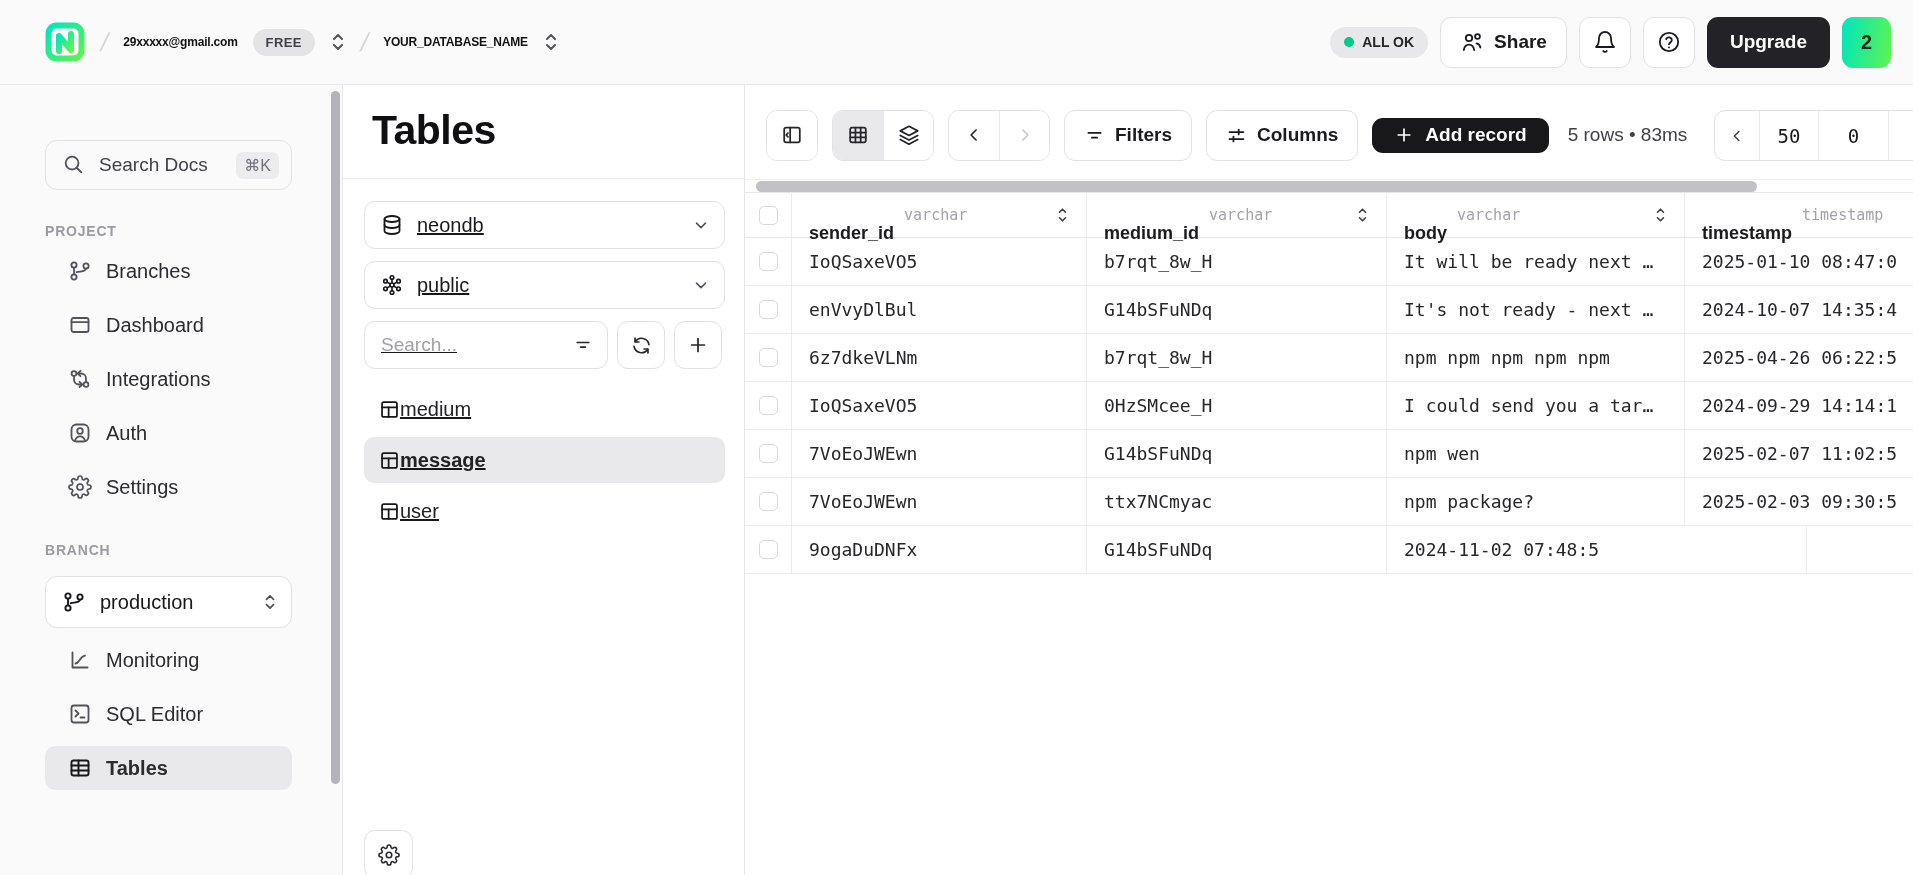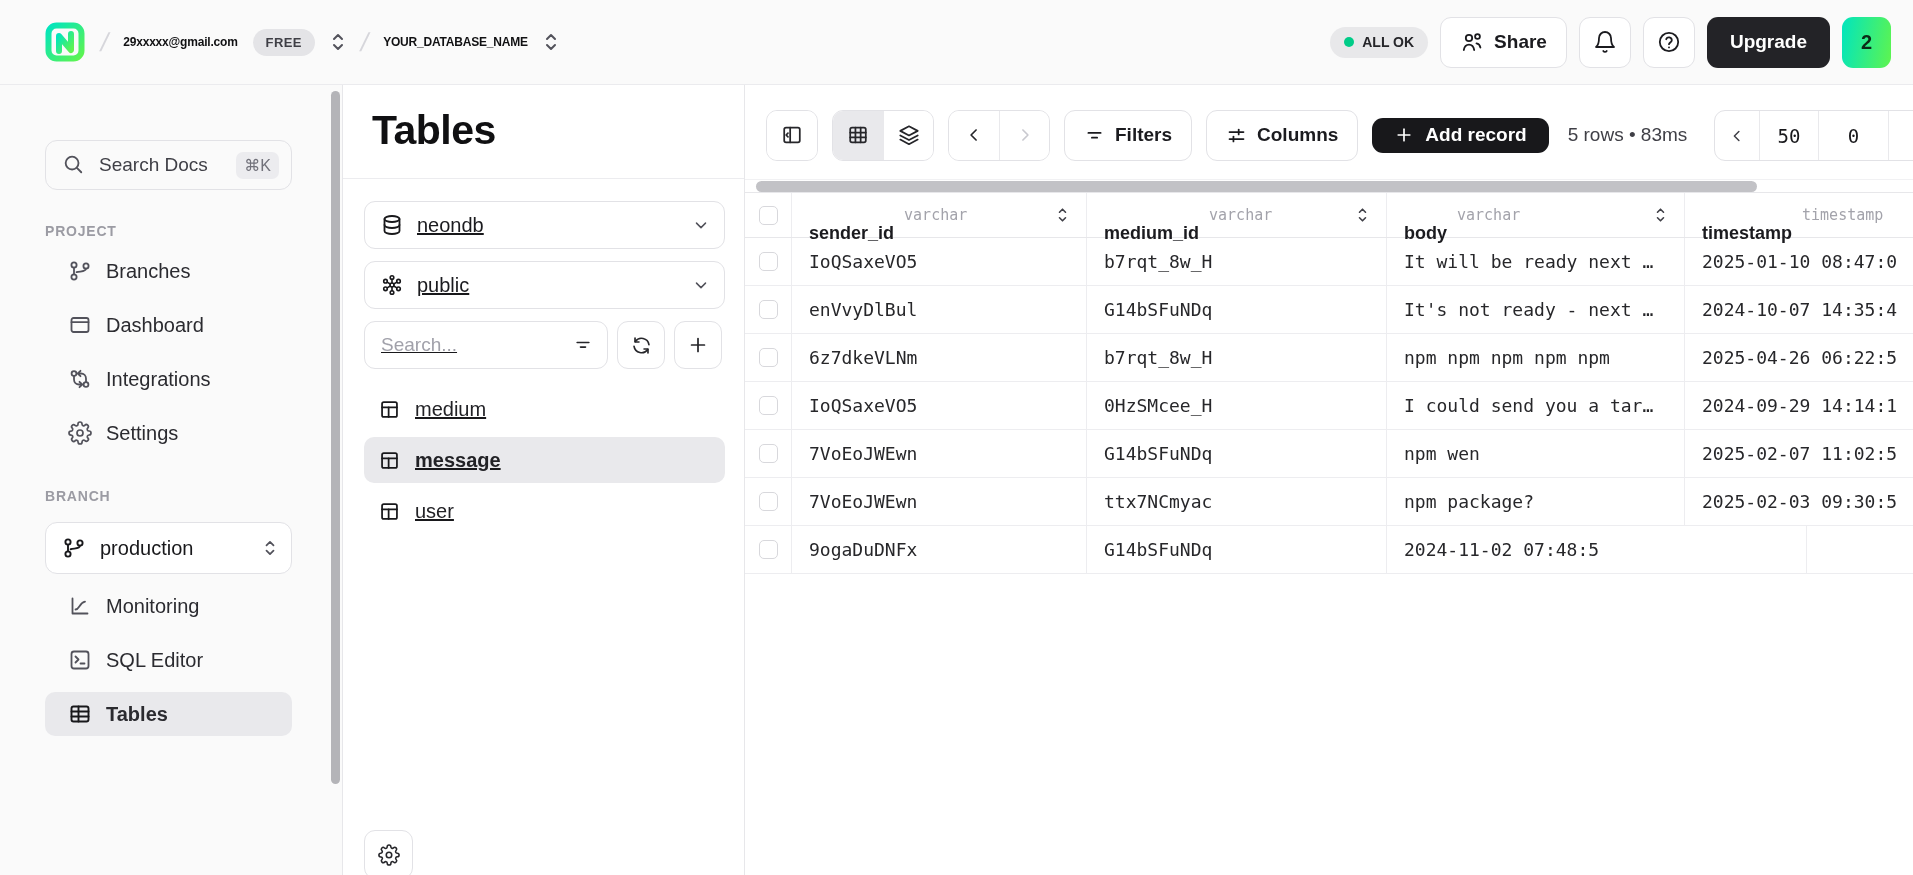--- a/index.html
+++ b/index.html
@@ -63,21 +63,21 @@
   .selectbox .slabel { font-size:20px; flex:1; color:#1b1b1f; }
   .mp-searchrow { margin-top:12px; display:flex; gap:9px; }
   .searchbox { width:244px; height:48px; border:1px solid #e2e2e6; border-radius:11px; display:flex;
                align-items:center; padding:0 14px 0 16px; }
   .searchbox input { border:none; outline:none; flex:1; font-size:19px; font-family:"Liberation Sans",sans-serif;
                      color:#18181b; background:transparent; min-width:0; }
   .searchbox input::placeholder { color:#a1a1aa; }
   .sq-btn { width:48px; height:48px; border:1px solid #e2e2e6; border-radius:11px; background:#fff;
             display:flex; align-items:center; justify-content:center; cursor:pointer; color:#26262a; }
   .table-list { margin-top:17px; }
-  .table-item { height:46px; border-radius:10px; display:flex; align-items:center; gap:15px;
+  .table-item { height:46px; border-radius:10px; display:flex; align-items:center; 
                 padding:0 0 0 15px; margin-bottom:5px; cursor:pointer; }
   .table-item.active { background:#e9e9ec; }
   .table-item .slabel { font-size:20px; color:#222226; }
   .mp-gear { position:absolute; left:21px; top:745px; width:49px; height:49px; border:1px solid #e2e2e6;
              border-radius:11px; background:#fff; display:flex; align-items:center; justify-content:center;
              color:#26262a; cursor:pointer; }
 
   
   .main { position:absolute; left:745px; top:85px; width:1168px; height:790px; background:#fff; }
   .toolbar { display:flex; align-items:center; gap:14px; padding:25px 0 0 21px; height:75px; }
@@ -228,20 +228,30 @@
             <path d="M6 9v3.5a5 5 0 0 0 5 5h2.5"></path>
             <polyline points="11.5,14.8 14.2,17.5 11.5,20.2"></polyline>
             <path d="M18 15v-3.5a5 5 0 0 0-5-5h-2.5"></path>
             <polyline points="12.5,9.2 9.8,6.5 12.5,3.8"></polyline>
           </svg>
       </span>
       <span class="slabel">Integrations</span>
     </div>
     <div class="side-item">
       <span class="sicon">
+        <svg width="24" height="24" viewBox="0 0 24 24" fill="none" stroke="currentColor" stroke-width="1.8" stroke-linecap="round" stroke-linejoin="round">
+            <rect x="3.5" y="3.5" width="17" height="17" rx="5"></rect>
+            <circle cx="12" cy="10" r="2.8"></circle>
+            <path d="M7 19.5c.9-3 2.9-4.2 5-4.2s4.1 1.2 5 4.2"></path>
+          </svg>
+      </span>
+      <span class="slabel">Auth</span>
+    </div>
+    <div class="side-item">
+      <span class="sicon">
         <svg width="24" height="24" viewBox="0 0 24 24" fill="none" stroke="currentColor" stroke-width="1.7" stroke-linecap="round" stroke-linejoin="round">
             <circle cx="12" cy="12" r="3"></circle>
             <path d="M19.4 15a1.65 1.65 0 0 0 .33 1.82l.06.06a2 2 0 0 1-2.83 2.83l-.06-.06a1.65 1.65 0 0 0-1.82-.33 1.65 1.65 0 0 0-1 1.51V21a2 2 0 0 1-4 0v-.09A1.65 1.65 0 0 0 9 19.4a1.65 1.65 0 0 0-1.82.33l-.06.06a2 2 0 0 1-2.83-2.83l.06-.06a1.65 1.65 0 0 0 .33-1.82 1.65 1.65 0 0 0-1.51-1H3a2 2 0 0 1 0-4h.09A1.65 1.65 0 0 0 4.6 9a1.65 1.65 0 0 0-.33-1.82l-.06-.06a2 2 0 0 1 2.83-2.83l.06.06a1.65 1.65 0 0 0 1.82.33H9a1.65 1.65 0 0 0 1-1.51V3a2 2 0 0 1 4 0v.09a1.65 1.65 0 0 0 1 1.51 1.65 1.65 0 0 0 1.82-.33l.06-.06a2 2 0 0 1 2.83 2.83l-.06.06a1.65 1.65 0 0 0-.33 1.82V9a1.65 1.65 0 0 0 1.51 1H21a2 2 0 0 1 0 4h-.09a1.65 1.65 0 0 0-1.51 1z"></path>
           </svg>
       </span>
       <span class="slabel">Settings</span>
     </div>
 
     <div class="section-label">BRANCH</div>
 

